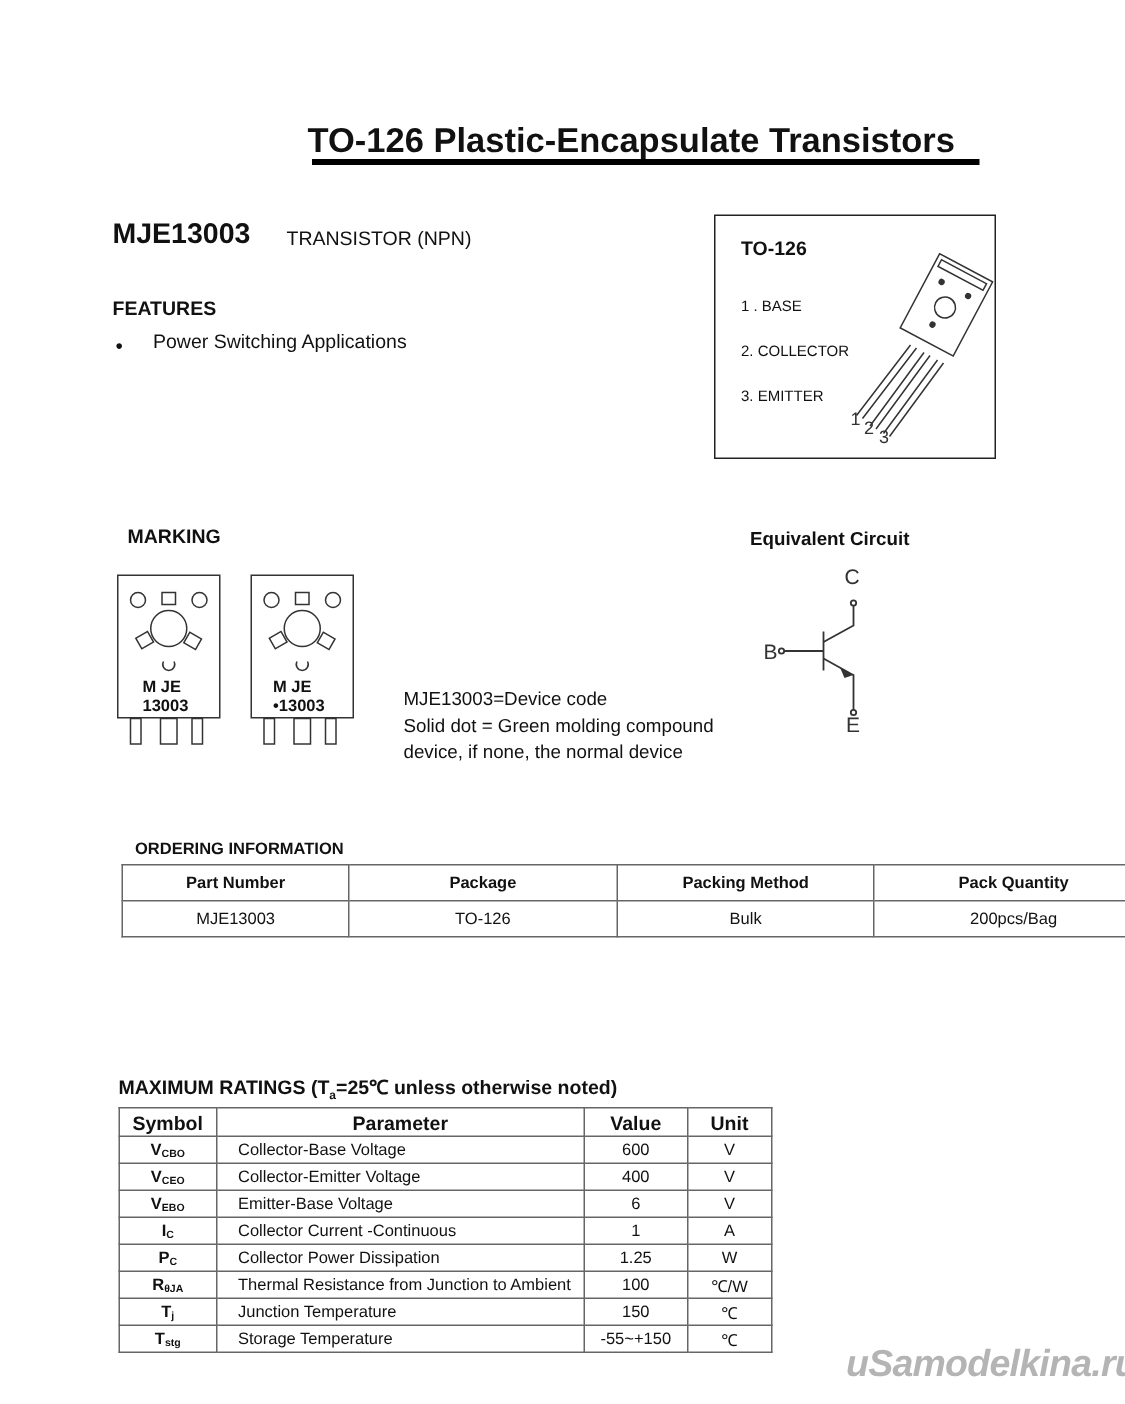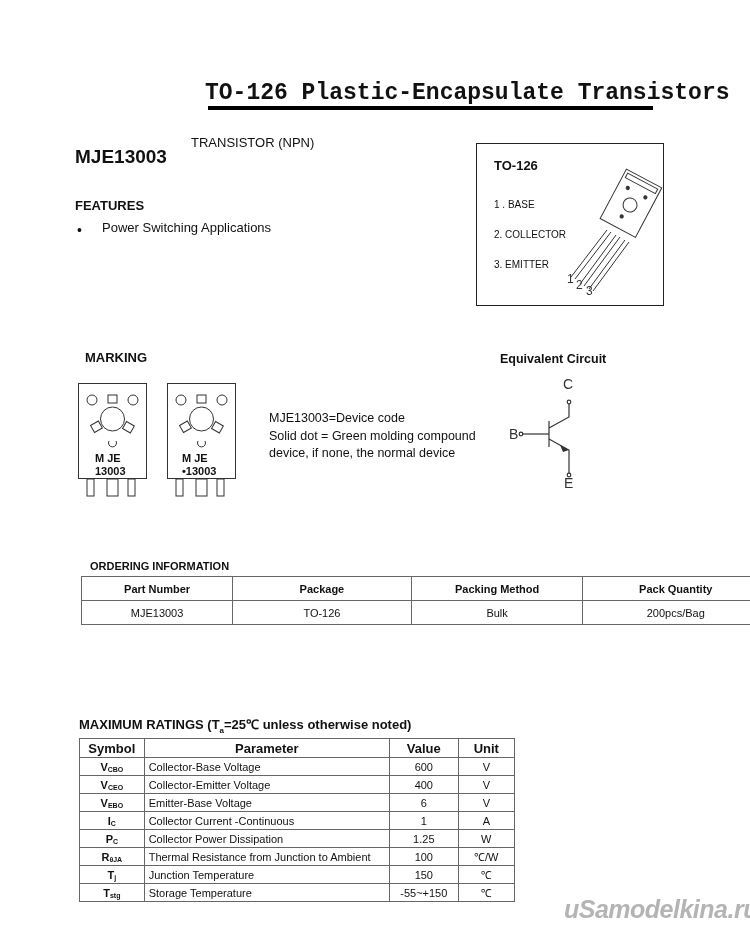--- a/index.html
+++ b/index.html
@@ -1,42 +1,42 @@
 <!DOCTYPE html>
 <html><head>
 <meta charset="utf-8">
 <style>
   html, body { margin:0; padding:0; background:#fff; }
   body { width:750px; height:936px; position:relative; overflow:hidden; font-family:"Liberation Sans", sans-serif; color:#111; }
   .abs { position:absolute; }
-  .title { left:205px; top:80px; font-size:23px; font-weight:bold; white-space:pre;font-family:Liberation Mono, monospace; }
+  .title { left:205px; top:80px; font-size:23px; font-weight:bold; white-space:pre; }
   .title-rule { left:208px; top:106px; width:445px; height:4px; background:#000; }
   .part { left:75px; top:146px; font-size:19px; font-weight:bold; }
-  .type { left:191px; top:135px; font-size:13px; }
+  .type { left:191px; top:151px; font-size:13px; }
   .features-h { left:75px; top:198px; font-size:13px; font-weight:bold; }
   .feature-bullet { left:77px; top:222px; font-size:14px; }
   .feature-text { left:102px; top:220px; font-size:13px; }
   .pkgbox { left:476px; top:143px; width:188px; height:163px; border:1.5px solid #222; box-sizing:border-box; }
   .pkg-title { left:494px; top:158px; font-size:13px; font-weight:bold; }
   .pin { left:494px; font-size:10px;text-align:right; }
   .marking-h { left:85px; top:350px; font-size:13px; font-weight:bold; }
   .equiv-h { left:500px; top:352px; font-size:12.5px; font-weight:bold; }
-  .mark-note { left:269px; font-size:12.5px; }
+  .mark-note { left:269px; font-size:12.5px;margin-top:48px; }
   .ord-h { left:78px; top:560px; font-size:11px; font-weight:bold;margin-left:12px; }
   table { border-collapse:collapse; position:absolute; }
   .ord { left:81px; top:576px; width:688px; font-size:11px; }
   .ord th, .ord td { border:1px solid #666; text-align:center; height:23px; padding:0; }
   .ord th { font-weight:bold; }
   .max-h { left:79px; top:715px; font-size:13px; font-weight:bold; }
   .max { left:79px; top:738px; width:436px; font-size:11px; }
   .max th, .max td { border:1px solid #666; height:17px; padding:0; }
   .max th { font-size:13px; font-weight:bold; height:18px; text-align:center; }
   .max td.sym { text-align:center; font-weight:bold; font-size:11px; }
   .max td.sym sub { font-size:7px; vertical-align:-1px; }
-  .max td.par { text-align:left; padding-left:4px; }
+  .max td.par { text-align:left; padding-left:14px; }
   .max td.val, .max td.unit { text-align:center; }
   .watermark { left:564px; top:895px; font-size:25px; color:#b4b4b4; font-weight:bold; font-style:italic; letter-spacing:-0.5px; }
   svg { position:absolute; overflow:visible; }
 </style>
 </head>
 <body>
 
 <div class="abs title">TO-126 Plastic-Encapsulate Transistors</div>
 <div class="abs title-rule"></div>
 

